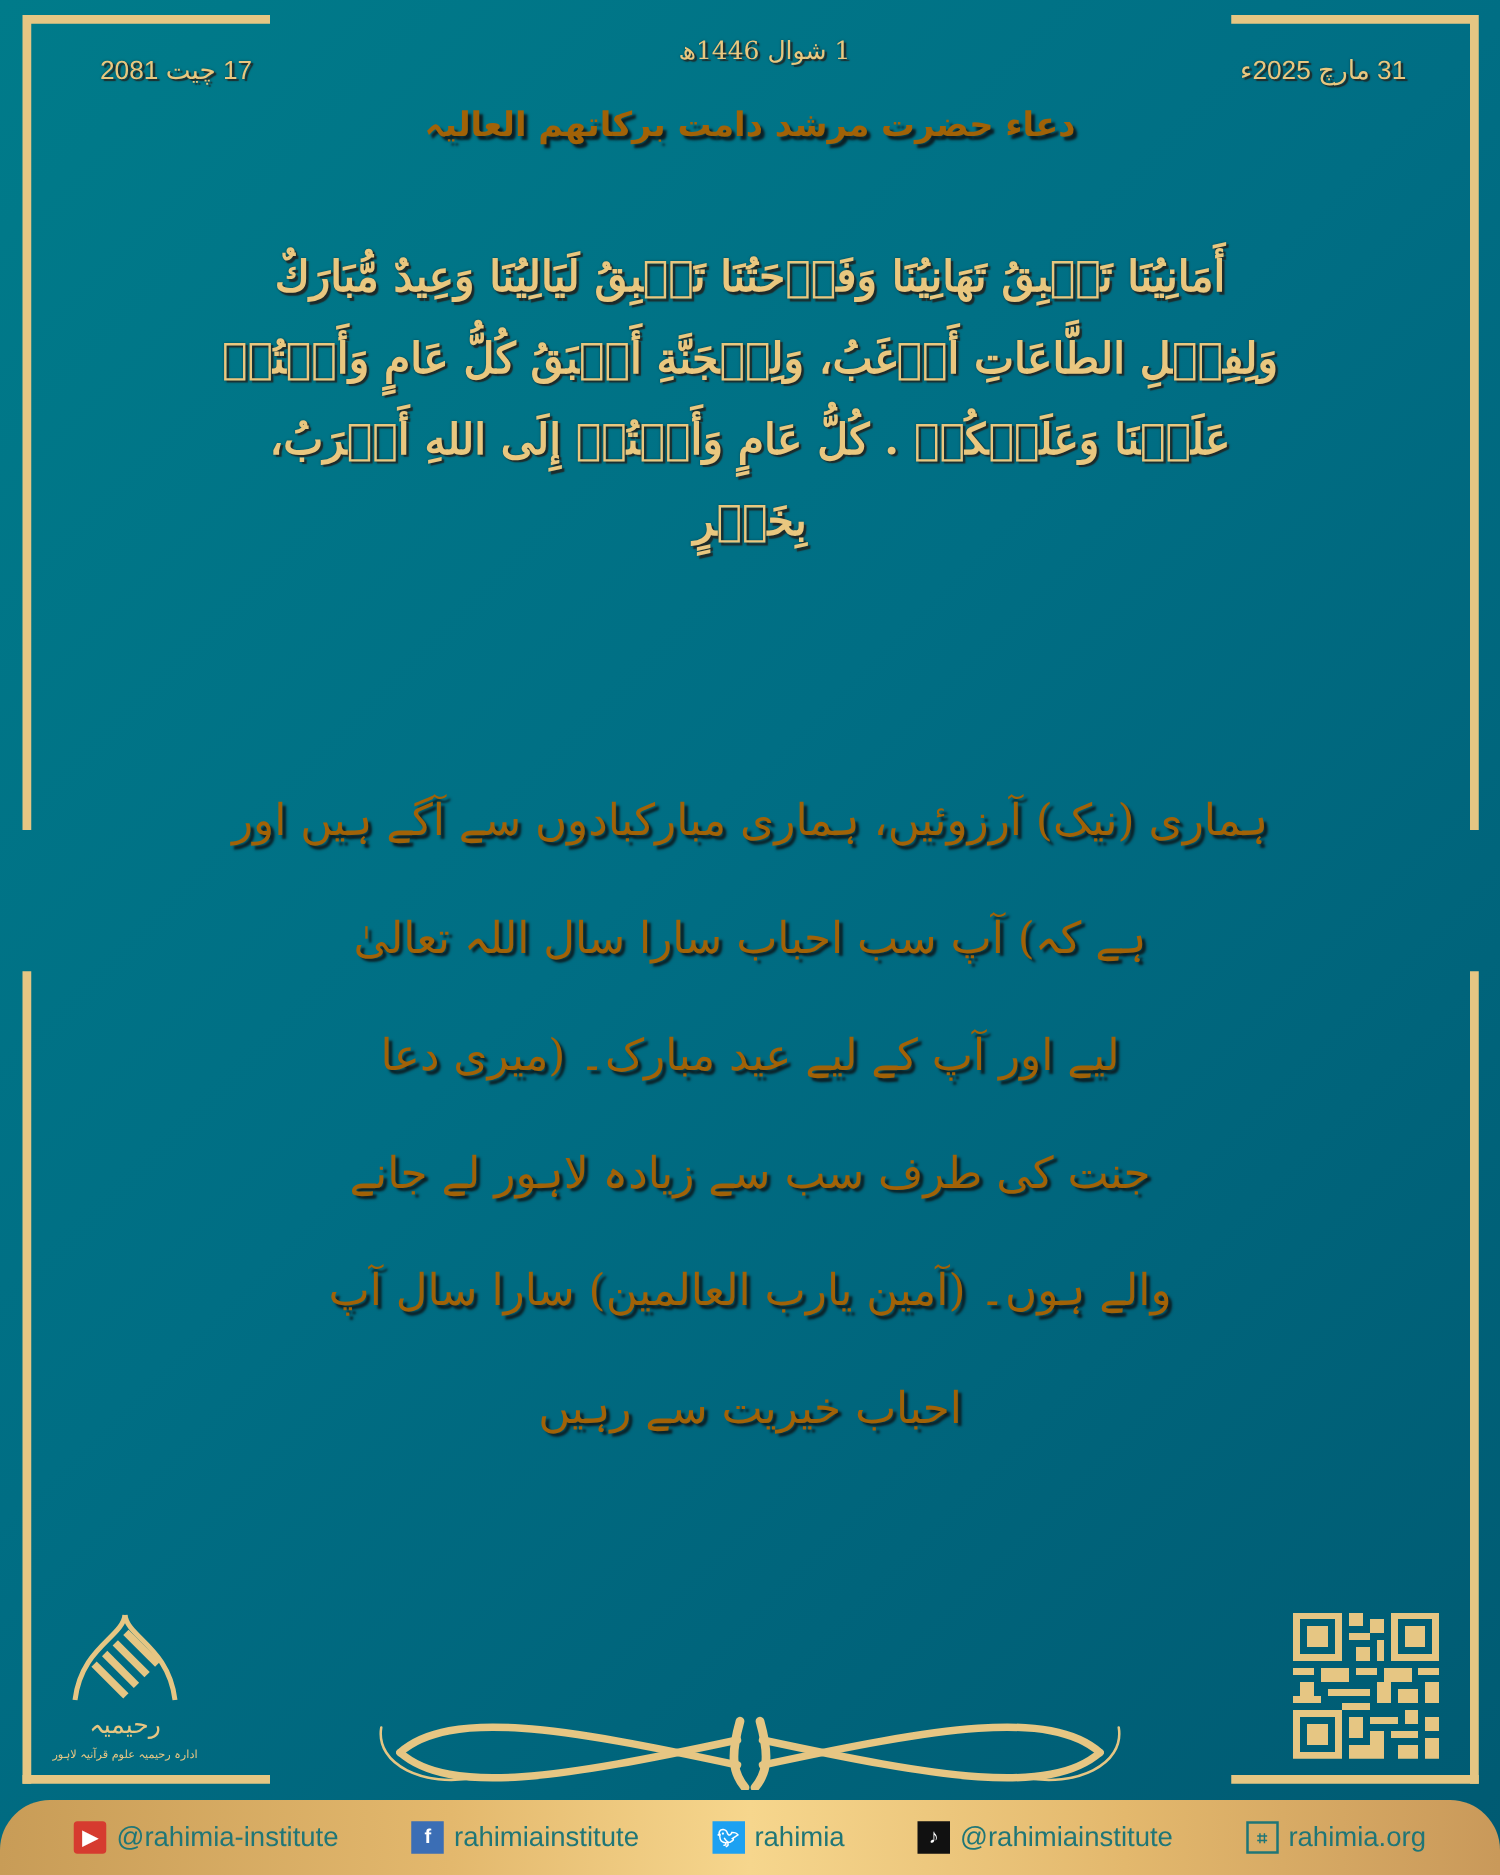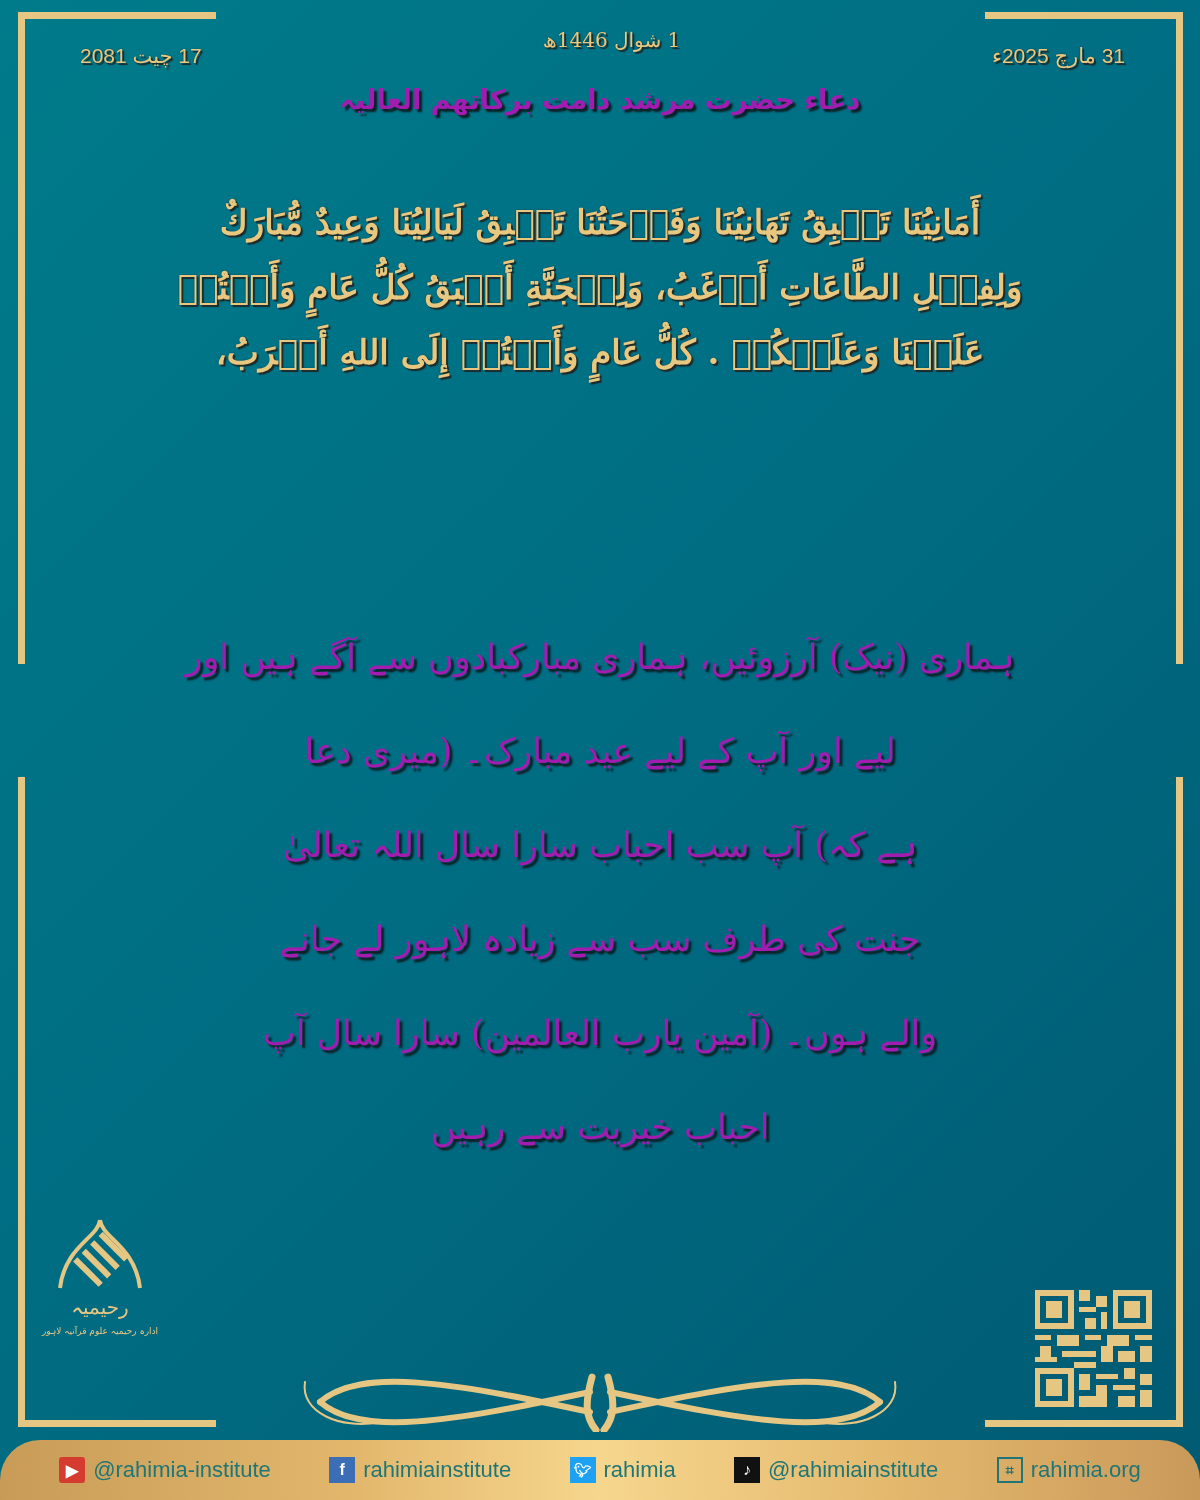--- a/index.html
+++ b/index.html
@@ -3,35 +3,35 @@
 <meta charset="utf-8">
 <style>
   html, body { margin:0; padding:0; }
   body {
     width:1200px; height:1500px; overflow:hidden; position:relative;
     background: linear-gradient(135deg, #007b8a 0%, #006e84 45%, #005a72 100%);
     font-family: "DejaVu Sans", sans-serif;
   }
   .frame { position:absolute; background:#e6c683; }
   .gold { color:#e9c77f; text-shadow: 2px 2px 1px #1d2a2a, 0 0 2px rgba(0,0,0,0.4); }
-  .white { color:#a21caf; text-shadow: 3px 3px 2px #0b1f25; }
+  .white { color:#a16207; text-shadow: 3px 3px 2px #0b1f25; }
 
   .date { position:absolute; top:44px; font-family:Liberation Sans, sans-serif; font-size:21px; direction:rtl; }
   #date-left { left:80px; }
   #date-right { right:75px; }
   #date-center { position:absolute; top:28px; left:0; right:0; text-align:center; font-family:"DejaVu Serif", serif; font-size:20px; direction:rtl;padding-left:23px; }
   #heading { position:absolute; top:84px; left:0; right:0; text-align:center; font-size:27px; direction:rtl; font-weight:bold; }
 
   #arabic { position:absolute; top:190px; left:70px; right:70px; text-align:center; direction:rtl;
     font-family:"DejaVu Serif", serif; font-size:34px; line-height:65px; font-weight:bold; }
 
   #urdu { position:absolute; top:610px; left:150px; right:150px; text-align:center; direction:rtl;
     font-family:"DejaVu Serif", serif; font-size:35px; line-height:94px; }
 
-  #logo { position:absolute; left:40px; top:1218px; width:120px; height:125px;text-align:right; }
+  #logo { position:absolute; left:40px; top:1290px; width:120px; height:125px;text-align:right; }
   #qr { position:absolute; left:1033px; top:1290px; width:120px; height:117px; }
   #flourish { position:absolute; left:300px; top:1372px; width:600px; height:60px; }
 
   #footer { position:absolute; left:0; right:0; top:1440px; height:60px;
     background: linear-gradient(90deg, #c89c57 0%, #e3b86d 30%, #f6d68d 50%, #e3b86d 75%, #c9995a 100%);
     border-radius: 40px 40px 0 0; display:flex; align-items:center; justify-content:space-around; padding:0 30px; box-sizing:border-box; }
   .soc { display:flex; align-items:center; gap:8px; font-family:"Liberation Sans", sans-serif; font-size:22px; color:#1f7677; }
   .ico { width:26px; height:26px; display:inline-flex; align-items:center; justify-content:center; font-size:16px; font-weight:bold; color:#fff; }
 </style>
 </head>
@@ -48,26 +48,27 @@
 
 <div id="date-left" class="date gold">17 چیت 2081</div>
 <div id="date-center" class="gold">1 شوال 1446ھ</div>
 <div id="date-right" class="date gold">31 مارچ 2025ء</div>
 <div id="heading" class="white">دعاء حضرت مرشد دامت برکاتھم العالیہ</div>
 
 <div id="arabic" class="gold">
   <div>أَمَانِيُنَا تَسۡبِقُ تَهَانِيُنَا وَفَرۡحَتُنَا تَسۡبِقُ لَيَالِيُنَا وَعِيدٌ مُّبَارَكٌ</div>
   <div>وَلِفِعۡلِ الطَّاعَاتِ أَرۡغَبُ، وَلِلۡجَنَّةِ أَسۡبَقُ كُلُّ عَامٍ وَأَنۡتُمۡ</div>
   <div>عَلَيۡنَا وَعَلَيۡكُمۡ . كُلُّ عَامٍ وَأَنۡتُمۡ إِلَى اللهِ أَقۡرَبُ،</div>
+  <div>بِخَيۡرٍ</div>
 </div>
 
 <div id="urdu" class="white">
   <div>ہماری (نیک) آرزوئیں، ہماری مبارکبادوں سے آگے ہیں اور</div>
+  <div>ہے کہ) آپ سب احباب سارا سال اللہ تعالیٰ</div>
   <div>لیے اور آپ کے لیے عید مبارک۔ (میری دعا</div>
-  <div>ہے کہ) آپ سب احباب سارا سال اللہ تعالیٰ</div>
   <div>جنت کی طرف سب سے زیادہ لاہور لے جانے</div>
   <div>والے ہوں۔ (آمین یارب العالمین) سارا سال آپ</div>
   <div>احباب خیریت سے رہیں</div>
 </div>
 
 <div id="logo">
   <svg width="120" height="125" viewBox="0 0 120 125">
     <path d="M60 2 C62 20 95 28 100 70" stroke="#e6c683" stroke-width="4" fill="none"></path>
     <path d="M60 2 C58 20 25 28 20 70" stroke="#e6c683" stroke-width="4" fill="none"></path>
     <g fill="#e6c683">

